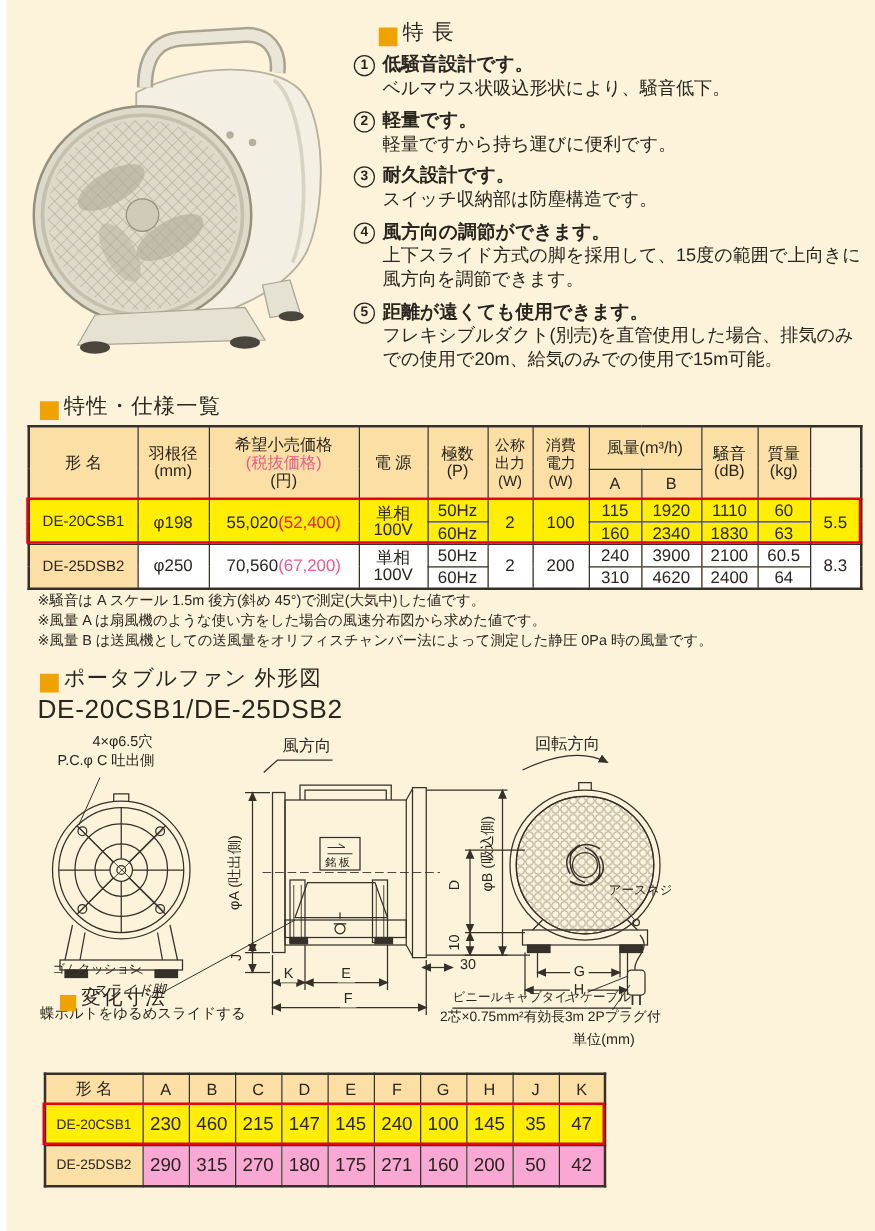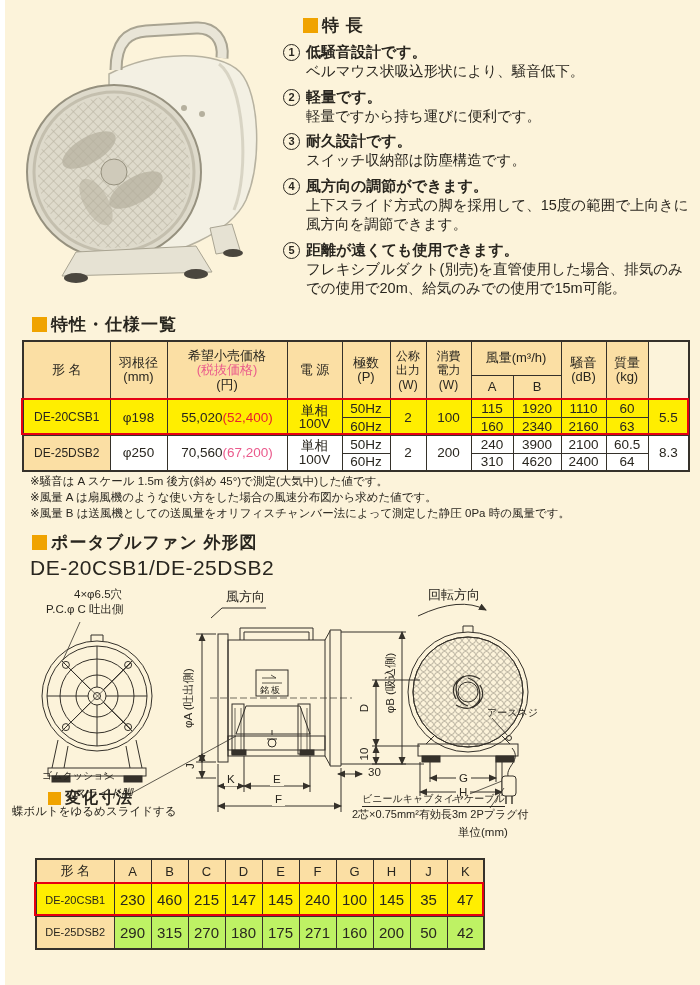--- a/index.html
+++ b/index.html
@@ -8,21 +8,21 @@
     --text:#29261F; --line:#35312A;
   }
   *{margin:0;padding:0;box-sizing:border-box;}
   html,body{background:#e9e9e9;}
   .page{position:relative;width:700px;height:985px;background:var(--page-bg);
         overflow:hidden;font-family:"Liberation Sans","DejaVu Sans",sans-serif;color:var(--text);}
   .abs{position:absolute;}
   .edge{left:0;top:0;width:5px;height:985px;background:#ffffff;}
 
   
-  .sec-title{display:flex;align-items:center;gap:4px;font-size:17px;font-weight:bold;letter-spacing:1px;padding-left:20px;}
+  .sec-title{display:flex;align-items:flex-end;gap:4px;font-size:17px;font-weight:normal;letter-spacing:1px;padding-left:20px;}
   .sec-sq{width:15px;height:15px;background:var(--accent);flex:0 0 auto;}
 
   
   .feat-item{display:flex;gap:6px;margin-top:5px;}
   .feat-num{flex:0 0 17px;width:17px;height:17px;border:1.3px solid var(--text);border-radius:50%;
             font-size:11px;font-weight:bold;text-align:center;line-height:14px;margin-top:2px;}
   .feat-head{font-size:15px;font-weight:bold;line-height:20px;}
   .feat-body{font-size:14.5px;line-height:19.5px;}
 
   
@@ -51,21 +51,21 @@
   .dlabel{position:absolute;font-size:11.5px;line-height:13px;white-space:nowrap;}
   .vlabel{position:absolute;white-space:nowrap;font-size:11.5px;
           transform:translate(-50%,-50%) rotate(-90deg);}
   .dim-on-line{background:var(--page-bg);padding:0 3px;}
   .cable-l{font-size:10px;border-bottom:1px solid var(--text);padding-bottom:1px;}
   .tiny{font-size:10px;}
 
   
   .dims-table{width:448px;}
   .dims-table th{background:var(--tan);font-size:13px;height:24px;}
-  .dims-table td{background:#bef264;font-size:15px;height:33px;}
+  .dims-table td{background:#f9a8d4;font-size:15px;height:33px;}
   .dims-table td.model{font-size:11px;background:var(--tan);}
   .dims-table tr.hl td{background:var(--yellow);}
   .dims-red{position:absolute;left:-1px;top:24px;width:450px;height:34px;border:2.5px solid var(--red);pointer-events:none;}
 
   svg{display:block;}
 </style>
 </head>
 <body>
 
 <div class="page">
@@ -197,21 +197,21 @@
         <td class="y">115</td>
         <td class="y">1920</td>
         <td class="y">1110</td>
         <td class="y">60</td>
         <td rowspan="2" class="y">5.5</td>
       </tr>
       <tr class="dr">
         <td class="y hz">60Hz</td>
         <td class="y">160</td>
         <td class="y">2340</td>
-        <td class="y">2160</td>
+        <td class="y">1830</td>
         <td class="y">63</td>
       </tr>
       <tr class="dr">
         <td rowspan="2" class="tan model">DE-25DSB2</td>
         <td rowspan="2">φ250</td>
         <td rowspan="2"><span>70,560</span><span class="tax-p">(67,200)</span></td>
         <td rowspan="2" class="small2"><span>単相</span><br><span>100V</span></td>
         <td class="hz">50Hz</td>
         <td rowspan="2">2</td>
         <td rowspan="2">200</td>
@@ -347,21 +347,21 @@
         <rect x="502" y="188" width="14" height="20" rx="3" fill="#FCF3DA"></rect>
         <path d="M506,208 V216 M512,208 V216" stroke-width="1.4"></path>
         <path d="M452,213 L502,193 M490,220 L504,200" stroke-width="0.8"></path>
       </g>
     </svg>
 
     <div class="dlabel" style="left:46px;top:0;margin-left:28px;">4×φ6.5穴</div>
     <div class="dlabel" style="left:46px;top:15px;">P.C.φ C 吐出側</div>
     <div class="dlabel tiny" style="left:42px;top:181px;">ゴムクッション</div>
     <div class="dlabel" style="left:74px;top:199px;font-style:italic;">スライド脚</div>
-    <div class="dlabel" style="left:12px;top:217px;">蝶ボルトをゆるめスライドする</div>
+    <div class="dlabel" style="left:32px;top:217px;">蝶ボルトをゆるめスライドする</div>
     <div class="dlabel" style="left:226px;top:2px;font-size:13px;">風方向</div>
     <div class="dlabel" style="left:260px;top:96px;font-size:9px;letter-spacing:2px;">銘板</div>
     <div class="vlabel" style="left:188px;top:110px;">φA (吐出側)</div>
     <div class="vlabel" style="left:190px;top:178px;">J</div>
     <div class="dlabel dim-on-line" style="left:224px;top:185px;">K</div>
     <div class="dlabel dim-on-line" style="left:270px;top:185px;">E</div>
     <div class="dlabel dim-on-line" style="left:272px;top:205px;">F</div>
     <div class="dlabel" style="left:368px;top:178px;">30</div>
     <div class="vlabel" style="left:390px;top:95px;">φB (吸込側)</div>
     <div class="vlabel" style="left:364px;top:120px;">D</div>

